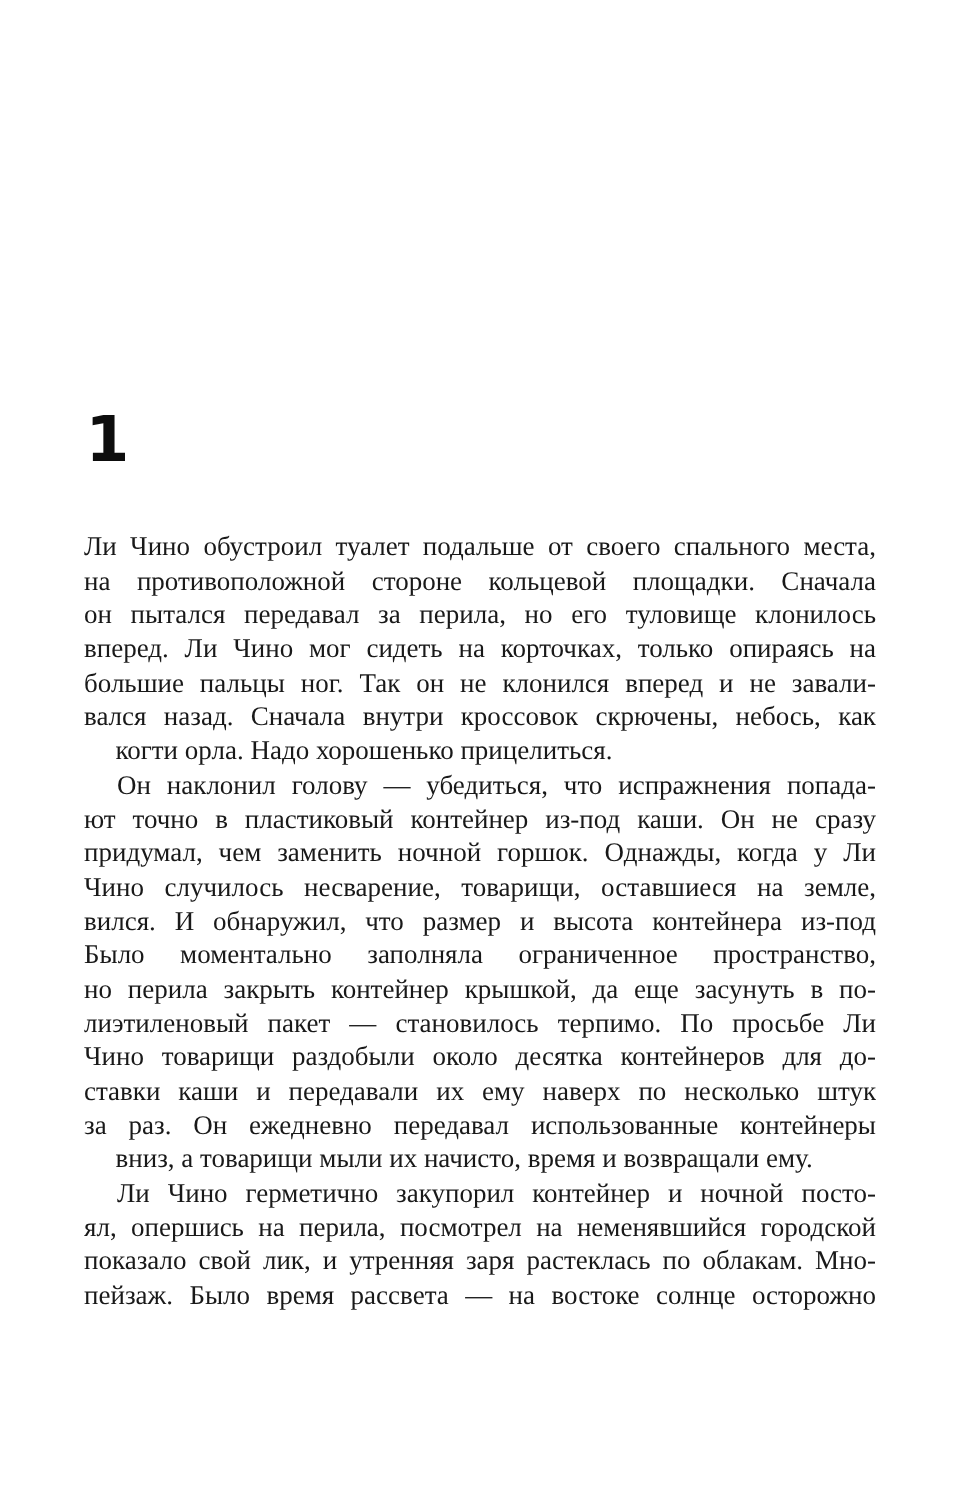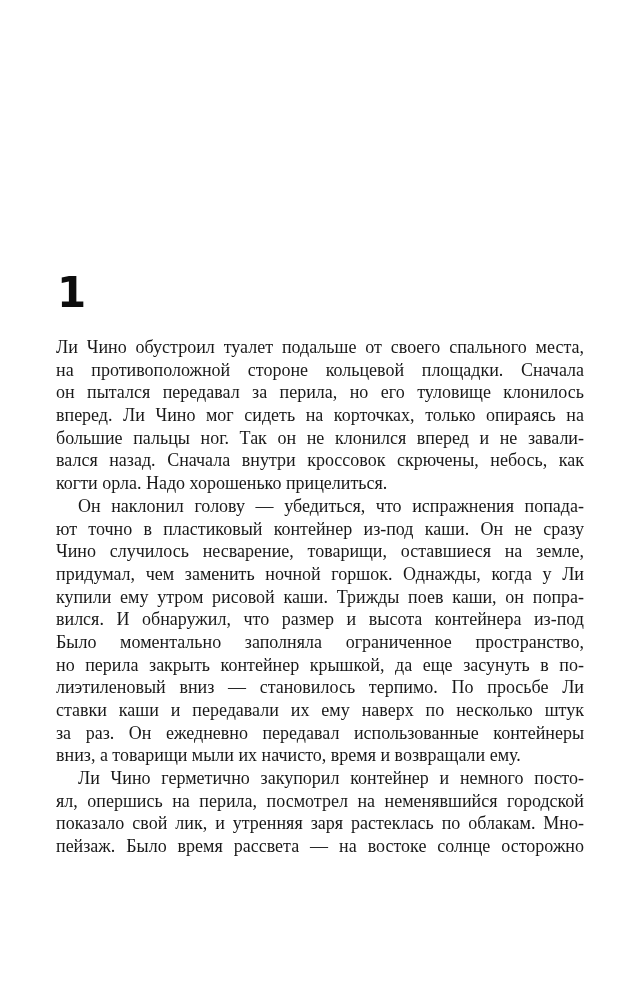--- a/index.html
+++ b/index.html
@@ -20,36 +20,37 @@
     top: 272px;
     font-family: "DejaVu Sans", "Liberation Sans", sans-serif;
     font-weight: 700;
     font-size: 42px;
     line-height: 1;
     color: #0d0d0d;
   }
   .text-column {
     position: absolute;
     left: 56px;
-    top: 336px;
+    top: 353px;
     width: 528px;
   }
   .line {
     font-family: "Liberation Serif", "DejaVu Serif", serif;
     font-size: 18px;
     line-height: 22.7px;
     height: 22.7px;
     overflow: hidden;
     color: #191919;
     text-align: justify;
     text-align-last: justify;
     white-space: normal;
   }
   .line.no-just-last {
     text-align-last: left;
+    margin-left: 21px;
   }
   .line.indent {
     text-indent: 22px;
   }
 </style>
 </head>
 <body style="background: rgb(255, 255, 255);">
 
 <div class="page" style="background: rgb(255, 255, 255);">
   <div class="chapter-number" style="color: rgb(13, 13, 13);">1</div>
@@ -59,31 +60,31 @@
         <div class="line">на противоположной стороне кольцевой площадки. Сначала</div>
         <div class="line">он пытался передавал за перила, но его туловище клонилось</div>
         <div class="line">вперед. Ли Чино мог сидеть на корточках, только опираясь на</div>
         <div class="line">большие пальцы ног. Так он не клонился вперед и не завали-</div>
         <div class="line">вался назад. Сначала внутри кроссовок скрючены, небось, как</div>
         <div class="line no-just-last">когти орла. Надо хорошенько прицелиться.</div>
       </div>
       <div class="paragraph">
         <div class="line indent">Он наклонил голову — убедиться, что испражнения попада-</div>
         <div class="line">ют точно в пластиковый контейнер из-под каши. Он не сразу</div>
+        <div class="line">придумал, чем заменить ночной горшок. Однажды, когда у Ли</div>
         <div class="line">Чино случилось несварение, товарищи, оставшиеся на земле,</div>
-        <div class="line">придумал, чем заменить ночной горшок. Однажды, когда у Ли</div>
-        <div class="line">купили ему утром рисовой каши. Трижды поев каши, он попра-</div>
         <div class="line">вился. И обнаружил, что размер и высота контейнера из-под</div>
         <div class="line">Было моментально заполняла ограниченное пространство,</div>
         <div class="line">но перила закрыть контейнер крышкой, да еще засунуть в по-</div>
-        <div class="line">лиэтиленовый вниз — становилось терпимо. По просьбе Ли</div>
+        <div class="line">лиэтиленовый пакет — становилось терпимо. По просьбе Ли</div>
+        <div class="line">Чино товарищи раздобыли около десятка контейнеров для до-</div>
         <div class="line">ставки каши и передавали их ему наверх по несколько штук</div>
         <div class="line">за раз. Он ежедневно передавал использованные контейнеры</div>
         <div class="line no-just-last">вниз, а товарищи мыли их начисто, время и возвращали ему.</div>
       </div>
       <div class="paragraph">
-        <div class="line indent">Ли Чино герметично закупорил контейнер и немного посто-</div>
+        <div class="line indent">Ли Чино герметично закупорил контейнер и ночной посто-</div>
         <div class="line">ял, опершись на перила, посмотрел на неменявшийся городской</div>
         <div class="line">показало свой лик, и утренняя заря растеклась по облакам. Мно-</div>
         <div class="line">пейзаж. Было время рассвета — на востоке солнце осторожно</div>
       </div>
     </div>
 </div>
 
 </body></html>

